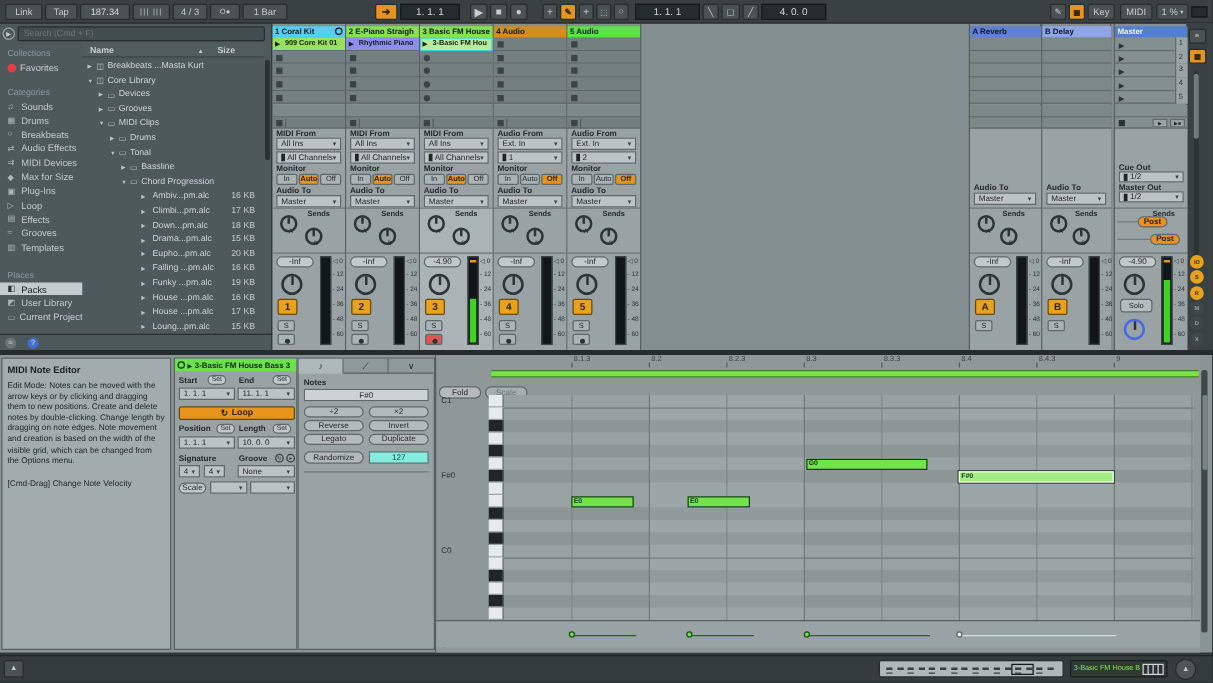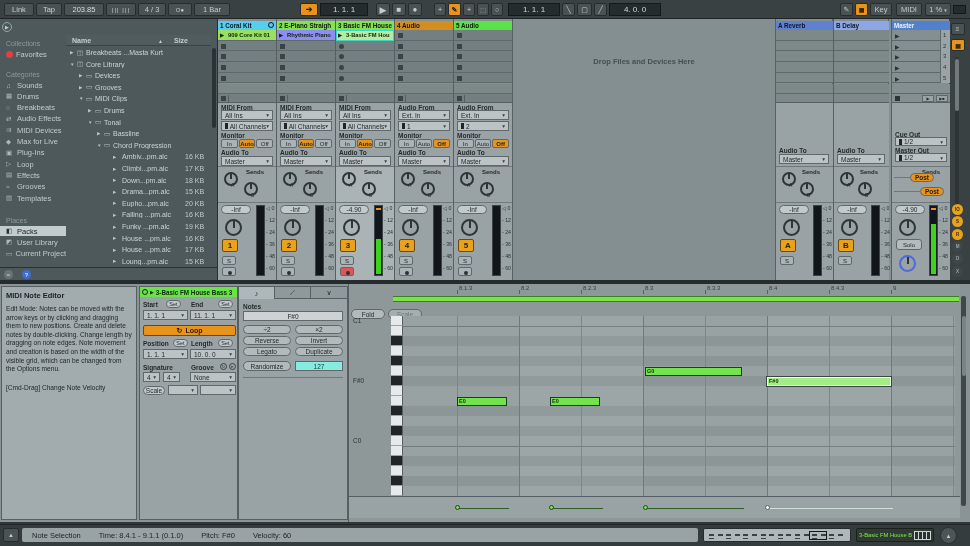--- a/index.html
+++ b/index.html
@@ -22,21 +22,21 @@
   .notebtn{background:#b2babc;border:1px solid #5f696b;border-radius:5px;color:#1e2426;font-size:6.5px;display:flex;align-items:center;justify-content:center}
 </style>
 </head>
 <body>
 
 <div id="root">
 
   <div id="toolbar" class="a" style="left:0;top:0;width:970px;height:19px;background:#3a4143;border-bottom:1px solid #202628">
     <div class="a btn toolbtn" style="left:4px;top:3px;width:30px;height:13px">Link</div>
     <div class="a btn toolbtn" style="left:36px;top:3px;width:26px;height:13px">Tap</div>
-    <div class="a btn toolbtn" style="left:64px;top:3px;width:40px;height:13px;color:#d8dcdd">203.85</div>
+    <div class="a btn toolbtn" style="left:64px;top:3px;width:40px;height:13px;color:#d8dcdd">187.34</div>
     <div class="a btn" style="left:106px;top:3px;width:30px;height:13px;font-size:6px;letter-spacing:1px">||| |||</div>
     <div class="a btn toolbtn" style="left:138px;top:3px;width:28px;height:13px">4 / 3</div>
     <div class="a btn" style="left:168px;top:3px;width:24px;height:13px;font-size:6px">O●</div>
     <div class="a btn toolbtn" style="left:194px;top:3px;width:36px;height:13px">1 Bar</div>
     <div class="a btn orange" style="left:300px;top:3px;width:18px;height:13px;font-size:8px">➔</div>
     <div class="a disp" style="left:320px;top:3px;width:48px;height:13px">1. 1. 1</div>
     <div class="a btn" style="left:376px;top:3px;width:14px;height:13px;font-size:9px">▶</div>
     <div class="a btn" style="left:392px;top:3px;width:14px;height:13px;font-size:8px">■</div>
     <div class="a btn" style="left:408px;top:3px;width:14px;height:13px;font-size:8px">●</div>
     <div class="a btn" style="left:434px;top:3px;width:12px;height:13px">+</div>
@@ -55,20 +55,21 @@
     <div class="a btn toolbtn" style="left:896px;top:3px;width:26px;height:13px">MIDI</div>
     <div class="a btn toolbtn" style="left:925px;top:3px;width:26px;height:13px">
         <span>1 %</span>
         <span style="font-size:5px;margin-left:2px">▾</span>
       </div>
     <div class="a disp" style="left:953px;top:5px;width:13px;height:9px"></div>
   </div>
 
   <div id="browser" class="a" style="left:0;top:19px;width:218px;height:261px;background:#4e595c;border-right:1px solid #2a3032">
     <div class="a" style="left:2px;top:3px;width:10px;height:10px;border:1px solid #9aa4a6;border-radius:50%;color:#c6ced0;font-size:5px;display:flex;align-items:center;justify-content:center">▶</div>
+    <input class="a" style="left: 14px; top: 2px; width: 198px; height: 12px; background: rgb(66, 77, 79); border: 1px solid rgb(38, 44, 46); border-radius: 2px; color: rgb(168, 180, 182); font-size: 7px; padding-left: 4px; font-family: inherit;" placeholder="Search (Cmd + F)">
     <div class="a" id="sidebar" style="left:0;top:16px;width:66px;height:232px;overflow:hidden">
       <div class="sbrow" style="top:3px;color:#8d999b;font-size:7px">Collections</div>
       <div class="sbrow" style="top:14px">
         <span style="width:7px;height:7px;border-radius:50%;background:#e04040;display:inline-block"></span>
         <span>Favorites</span>
       </div>
       <div class="sbrow" style="top:34px;color:#8d999b;font-size:7px">Categories</div>
       <div class="sbrow" style="top:180px;color:#8d999b;font-size:7px">Places</div>
     <div class="sbrow" style="top: 45px;">
           <span style="font-size:6.5px;width:8px;color:#aeb9bb">♫</span>
@@ -85,21 +86,21 @@
         <div class="sbrow" style="top: 78.9px;">
           <span style="font-size:6.5px;width:8px;color:#aeb9bb">⇄</span>
           <span>Audio Effects</span>
         </div>
         <div class="sbrow" style="top: 90.2px;">
           <span style="font-size:6.5px;width:8px;color:#aeb9bb">⇉</span>
           <span>MIDI Devices</span>
         </div>
         <div class="sbrow" style="top: 101.5px;">
           <span style="font-size:6.5px;width:8px;color:#aeb9bb">◆</span>
-          <span>Max for Live</span>
+          <span>Max for Size</span>
         </div>
         <div class="sbrow" style="top: 112.8px;">
           <span style="font-size:6.5px;width:8px;color:#aeb9bb">▣</span>
           <span>Plug-Ins</span>
         </div>
         <div class="sbrow" style="top: 124.1px;">
           <span style="font-size:6.5px;width:8px;color:#aeb9bb">▷</span>
           <span>Loop</span>
         </div>
         <div class="sbrow" style="top: 135.4px;">
@@ -269,21 +270,20 @@
       <div class="treerow" style="top: 236.8px; position: absolute;">
         <span style="width:40px;flex:none"></span>
         <span style="width:7px;font-size:4.5px;color:#b8c2c4;flex:none"></span>
         <span style="width:9px;font-size:6.5px;color:#b8c2c4;flex:none">▸</span>
         <span style="overflow:hidden;white-space:nowrap;flex:1">Loung...pm.alc</span>
         <span style="width:26px;text-align:left;flex:none;color:#c2cacc">15 KB</span>
       </div>
     </div>
 
   <div id="session" class="a" style="left:218px;top:19px;width:752px;height:261px;background:#848f91;overflow:hidden">
-    <div class="a" style="left:295px;top:38px;width:262px;text-align:center;font-size:7.5px;font-weight:bold;color:#454f51">Drop Files and Devices Here</div>
     <div class="a" style="left:731px;top:0;width:21px;height:261px;background:#3a4143"></div>
     <div class="a btn" style="left:733px;top:4px;width:14px;height:12px;font-size:6px;letter-spacing:1px">≡</div>
     <div class="a btn orange" style="left:733px;top:20px;width:14px;height:12px;font-size:6px">▦</div>
     <div class="a" style="left:737px;top:38px;width:4px;height:160px;background:#2d3436;border-radius:2px">
       <div class="a" style="left:0;top:2px;width:4px;height:52px;background:#707a7c;border-radius:2px"></div>
     </div>
   <div style="position: absolute; left: 0px; top: 0px; width: 59px; height: 261px; border-right: 1px solid rgb(86, 95, 97);">
         <div style="position: absolute; left: 0px; top: 2px; width: 58px; height: 9px; background: rgb(88, 205, 242); font-size: 6.3px; font-weight: bold; color: rgb(16, 22, 26); padding: 1px 0px 0px 2px; white-space: nowrap; overflow: hidden;">1 Coral Kit<div style="position: absolute; right: 2px; top: 1px; left: auto; width: 6px; height: 6px; border: 1px solid rgb(16, 22, 26); border-radius: 50%;"></div></div>
         <div style="position: absolute; left: 0px; top: 11px; width: 58px; height: 10.7px; background: rgb(154, 224, 96); border-bottom: 1px solid rgb(95, 105, 107);">
           <div style="position: absolute; left: 2px; top: 2px; font-size: 5.5px; color: rgb(21, 36, 15);">▶</div>
@@ -986,26 +986,20 @@
         <div style="position: absolute; left: 420px; top: 223.5px; width: 124px; height: 1.5px; background: rgb(207, 224, 212);"></div>
         <div style="position: absolute; left: 416px; top: 221px; width: 5px; height: 5px; border-radius: 50%; background: rgb(242, 246, 244); border: 1px solid rgb(90, 100, 102);"></div>
       </div>
     <div class="a" style="left:961px;top:12px;width:5px;height:210px;background:#3f474a;border-radius:2px">
       <div class="a" style="left:0.5px;top:20px;width:4px;height:60px;background:#7a8486;border-radius:2px"></div>
     </div>
   </div>
 
   <div id="statusbar" class="a" style="left:0;top:524px;width:970px;height:22px;background:#353c3e;border-top:1px solid #202628">
     <div class="a btn" style="left:3px;top:3px;width:16px;height:14px;font-size:6px">▲</div>
-    <div class="a" style="left:22px;top:3px;width:676px;height:14px;background:#99a3a5;border-radius:2px;display:flex;align-items:center;gap:18px;padding-left:10px;font-size:7.5px;color:#1c2224">
-      <span>Note Selection</span>
-      <span>Time: 8.4.1 - 9.1.1 (0.1.0)</span>
-      <span>Pitch: F#0</span>
-      <span>Velocity: 60</span>
-    </div>
     <div class="a" id="overviewbox" style="left:703px;top:3px;width:148px;height:14px;background:#aeb7b9;border:1px solid #262c2e;border-radius:2px;overflow:hidden">
         <div style="position: absolute; left: 5px; top: 5px; width: 5px; height: 1.5px; background: rgb(58, 65, 67);"></div>
         <div style="position: absolute; left: 5px; top: 8.5px; width: 5px; height: 1.5px; background: rgb(58, 65, 67);"></div>
         <div style="position: absolute; left: 13.6px; top: 5px; width: 5px; height: 1.5px; background: rgb(58, 65, 67);"></div>
         <div style="position: absolute; left: 22.2px; top: 5px; width: 5px; height: 1.5px; background: rgb(58, 65, 67);"></div>
         <div style="position: absolute; left: 22.2px; top: 8.5px; width: 5px; height: 1.5px; background: rgb(58, 65, 67);"></div>
         <div style="position: absolute; left: 30.8px; top: 5px; width: 5px; height: 1.5px; background: rgb(58, 65, 67);"></div>
         <div style="position: absolute; left: 39.4px; top: 5px; width: 5px; height: 1.5px; background: rgb(58, 65, 67);"></div>
         <div style="position: absolute; left: 39.4px; top: 8.5px; width: 5px; height: 1.5px; background: rgb(58, 65, 67);"></div>
         <div style="position: absolute; left: 48px; top: 5px; width: 5px; height: 1.5px; background: rgb(58, 65, 67);"></div>

